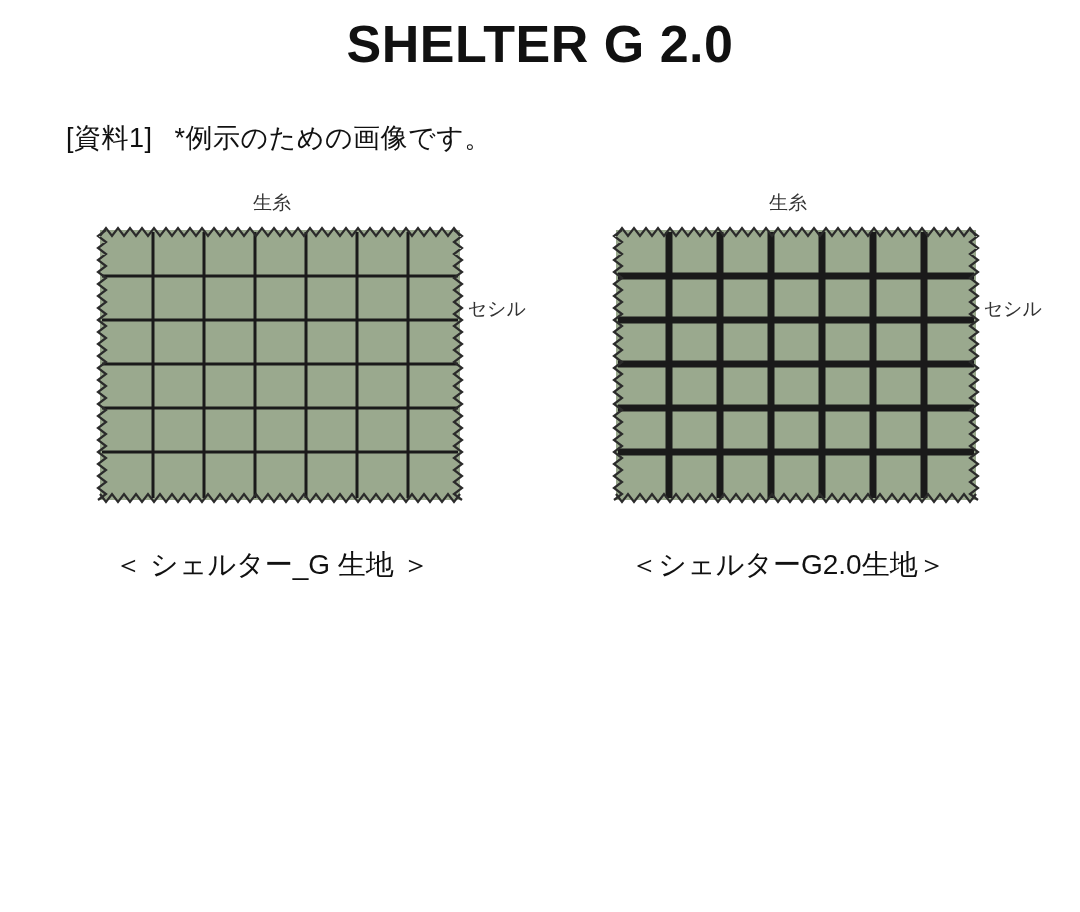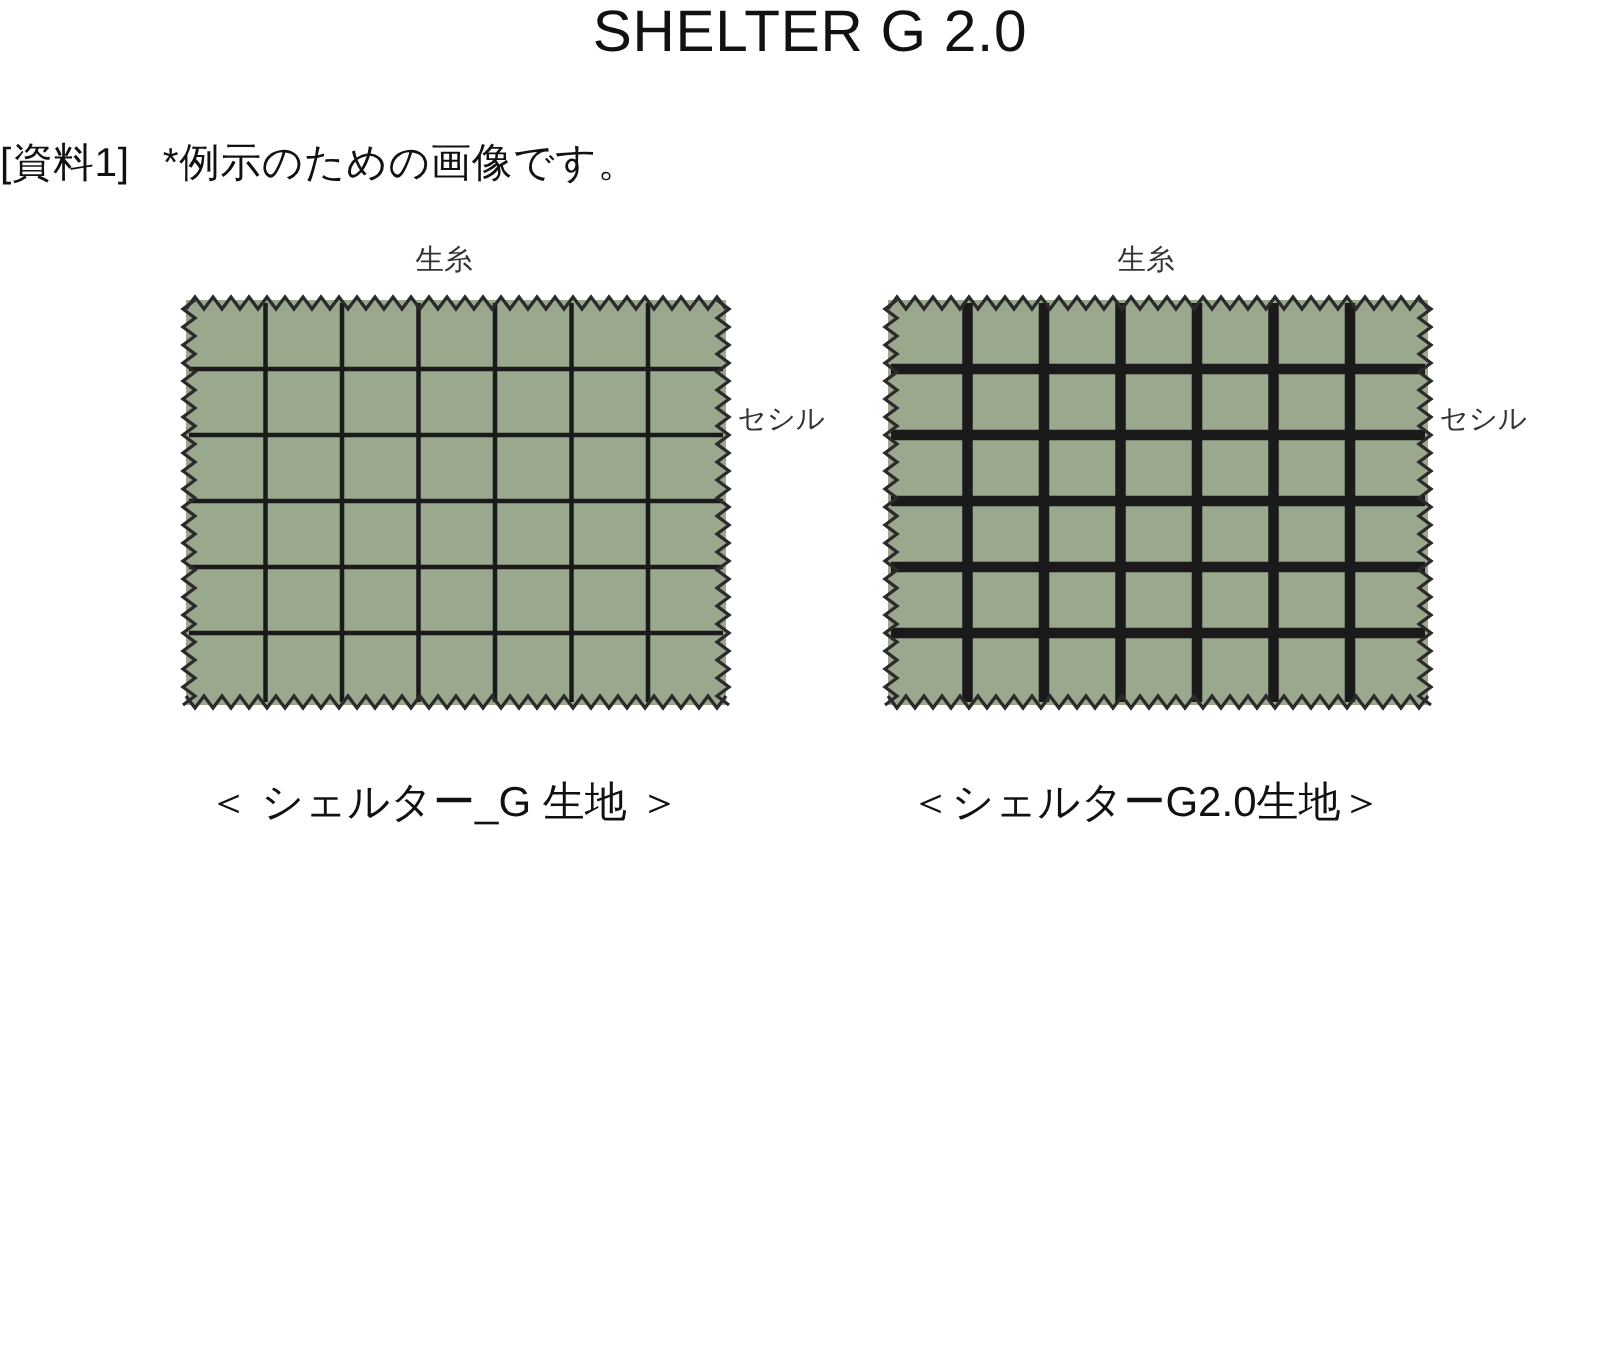--- a/index.html
+++ b/index.html
@@ -15,49 +15,51 @@
     position: relative;
     overflow: hidden;
   }
   .page {
     width: 1080px;
     height: 912px;
     position: relative;
   }
   .title {
     text-align: center;
-    font-size: 39px;
-    font-weight: normal;
+    font-size: 52px;
+    font-weight: bold;
     letter-spacing: 0.5px;
+    margin-top: 14px;
     color: #111111;
   }
   .desc {
     margin-top: 30px;
     text-align: center;
     font-size: 24px;
     line-height: 1.85;
     color: #1c1c1c;
     padding: 0 40px;
   }
   .desc .line {
     display: block;
     white-space: nowrap;
   }
   .caption-ref {
     margin-top: 46px;
+    padding-left: 66px;
     font-size: 27px;
     color: #111111;
     letter-spacing: 0.5px;
   }
   .caption-ref .tag { margin-right: 22px; }
   .figures {
     margin-top: 34px;
     display: flex;
     justify-content: space-between;
-    padding: 0 76px;
+    padding: 0 52px;
     box-sizing: border-box;
   }
   .figure {
     width: 460px;
     position: relative;
   }
   .fig-top-label {
     text-align: center;
     font-size: 19px;
     color: #333333;

